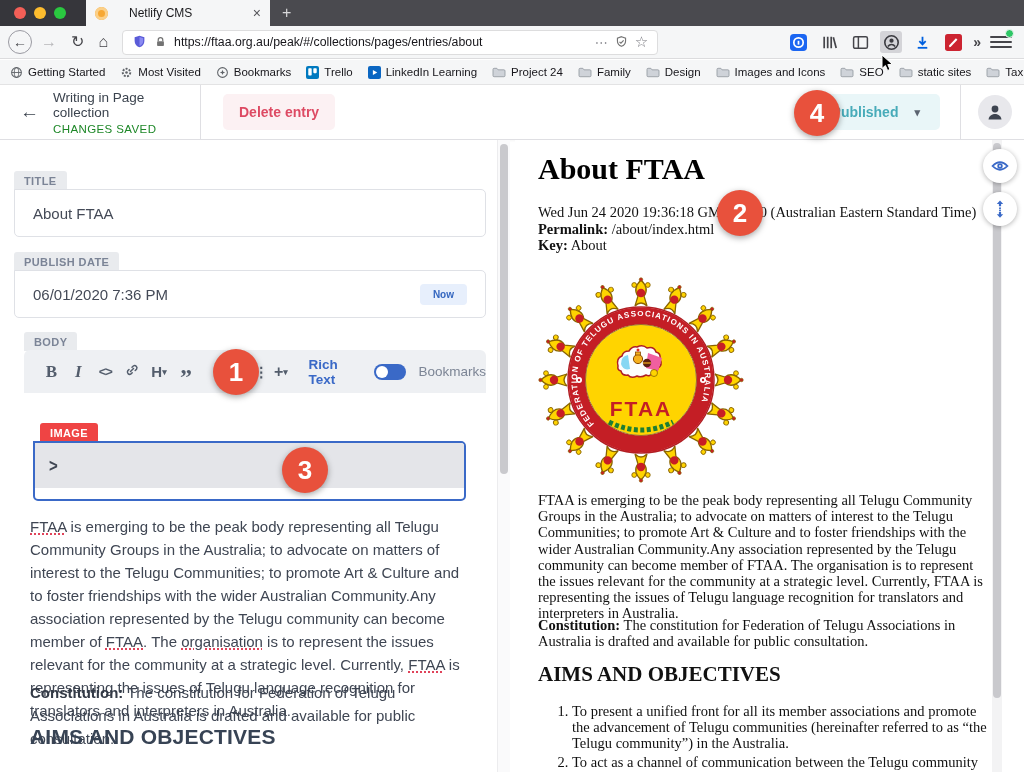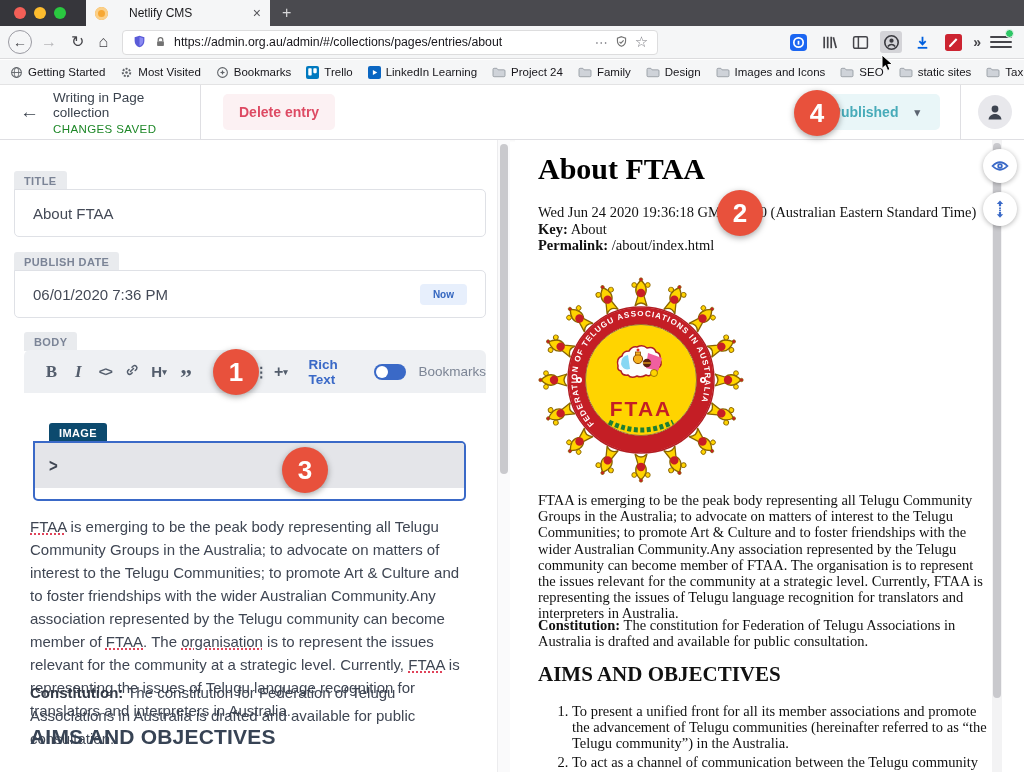--- a/index.html
+++ b/index.html
@@ -60,21 +60,21 @@
   .tb-italic{font-family:"Liberation Serif",serif; font-style:italic; font-size:17px;}
   .tb-code{font-size:13px; letter-spacing:-1px;}
   .tb-quote{font-family:"Liberation Serif",serif; font-size:24px; line-height:10px; padding-top:10px;}
   .tb-caret{font-size:9px; vertical-align:2px;}
   .tb-kebab{width:18px; font-size:14px;}
   .tb-plus{width:26px; font-size:16px;}
   .tb-richtext { margin-left:16px; color:#3a69c7; font-weight:bold; font-size:13.5px; }
   .toggle { width:36px; height:16px; border-radius:8px; background:#3a69c7; position:relative; margin:0 12px; }
   .toggle .knob { position:absolute; left:2px; top:2px; width:12px; height:12px; border-radius:50%; background:#fff; }
   .tb-markdown { color:#7c8595; font-size:13.5px; }
-  .image-widget-label { left:49px; top:283px; background:#0c4a6e; color:#fff; }
+  .image-widget-label { left:40px; top:283px; background:#ef4444; color:#fff; }
   .image-box { position:absolute; left:33px; top:301px; width:433px; height:60px; border:2px solid #3a69c7; border-radius:0 5px 5px 5px; background:#fff; overflow:hidden; }
   .image-bar { height:45px; background:#e4e5e9; display:flex; align-items:center; padding-left:14px; }
   .image-chevron { font-size:15px; font-weight:bold; color:#3f4653; transform:scaleY(1.2); }
   .ed-body { position:absolute; left:30px; top:375px; width:442px; font-size:15px; line-height:23px; color:#3f4653; }
   .misspell { text-decoration:underline; text-decoration-style:dotted; text-decoration-color:#e0435a; text-decoration-thickness:2px; }
   .ed-constitution { position:absolute; left:30px; top:541px; width:442px; font-size:15px; line-height:23px; color:#3f4653; }
   .ed-constitution b { color:#333a46; }
   .ed-aims { position:absolute; left:30px; top:585px; font-size:21px; font-weight:bold; color:#374354; letter-spacing:.2px; }
   .scroll-left { position:absolute; left:497px; top:140px; width:13px; height:632px; background:#fafafb; border-left:1px solid #ececee; }
   .scroll-left .thumb { position:absolute; left:2px; top:4px; width:8px; height:330px; border-radius:4px; background:#c9c9cd; }
@@ -126,21 +126,21 @@
     <span class="nav-btn">⌂</span>
     <div class="urlbar">
       <svg width="15" height="16" viewBox="0 0 16 16">
           <path d="M8 1.2 13.2 3v3.8c0 3.5-2.2 5.8-5.2 6.9-3-1.1-5.2-3.4-5.2-6.9V3Z" fill="#5a5bd8"></path>
           <path d="M8 2.6v9.6c2.3-1 3.9-2.8 3.9-5.4V4Z" fill="#8a8af2"></path>
         </svg>
       <svg width="13" height="14" viewBox="0 0 16 16">
           <path d="M5.2 7V5.4a2.8 2.8 0 0 1 5.6 0V7" fill="none" stroke="#737373" stroke-width="1.5"></path>
           <rect x="3.8" y="7" width="8.4" height="6" rx="1" fill="#737373"></rect>
         </svg>
-      <span class="url-text">https://admin.org.au/admin/#/collections/pages/entries/about</span>
+      <span class="url-text">https://ftaa.org.au/peak/#/collections/pages/entries/about</span>
       <span class="url-dim">⋯</span>
       <svg width="13" height="14" viewBox="0 0 16 16">
           <path d="M8 1.5 13 3.2v3.6c0 3.3-2.1 5.5-5 6.5-2.9-1-5-3.2-5-6.5V3.2Z" fill="none" stroke="#737373" stroke-width="1.4"></path>
           <path d="M5.5 7.8 7.3 9.5 10.6 6" fill="none" stroke="#737373" stroke-width="1.4"></path>
         </svg>
       <span class="url-dim" style="font-size:15px">☆</span>
     </div>
     <div class="chrome-icons">
       <span class="ci">
           <svg width="17" height="17" viewBox="0 0 16 16">
@@ -341,22 +341,22 @@
     <div class="ed-aims">AIMS AND OBJECTIVES</div>
   </div>
   <div class="scroll-left">
       <span class="thumb"></span>
     </div>
 
   <div class="preview-pane">
     <div class="pv-title">About FTAA</div>
     <div class="pv-meta">
       <div>Wed Jun 24 2020 19:36:18 GMT+1000 (Australian Eastern Standard Time)</div>
+      <div><b>Permalink:</b> <span>/about/index.html</span></div>
       <div><b>Key:</b> <span>About</span></div>
-      <div><b>Permalink:</b> <span>/about/index.html</span></div>
     </div>
 
     <svg class="pv-logo" width="212" height="216" viewBox="0 0 212 216">
       <defs>
         <g id="petal">
           <path d="M0 -14 C5 -9 7 -3 3 2 L6 12 C2 8 -2 8 -6 12 L-3 2 C-7 -3 -5 -9 0 -14 Z" fill="#ffd400" stroke="#8a6400" stroke-width="1.3"></path>
           <circle cx="-6.8" cy="-9" r="2.4" fill="#ffd400" stroke="#8a6400" stroke-width="0.9"></circle>
           <circle cx="6.8" cy="-9" r="2.4" fill="#ffd400" stroke="#8a6400" stroke-width="0.9"></circle>
           <circle cx="0" cy="-1" r="4.2" fill="#c81d25"></circle>
           <circle cx="0" cy="-14.5" r="1.7" fill="#c81d25" stroke="#8a6400" stroke-width="0.7"></circle>

